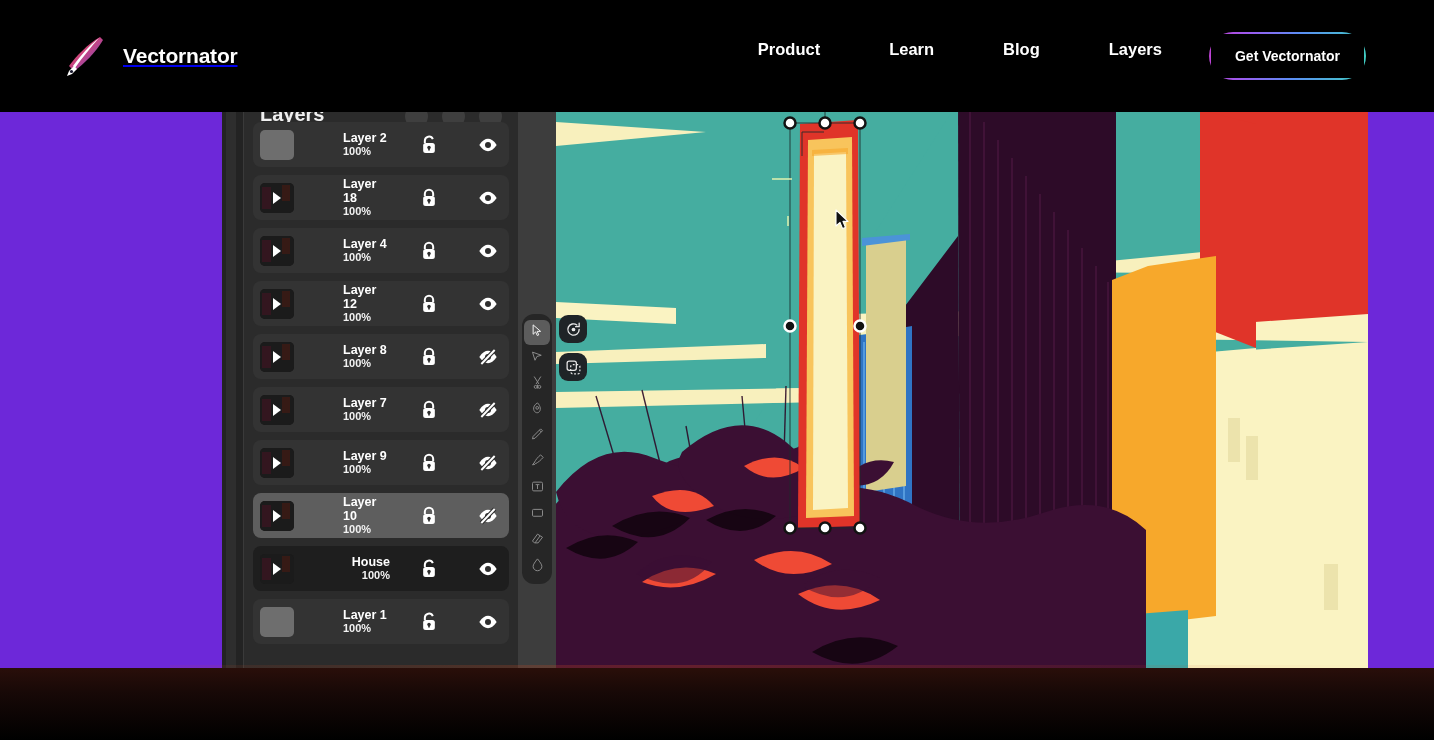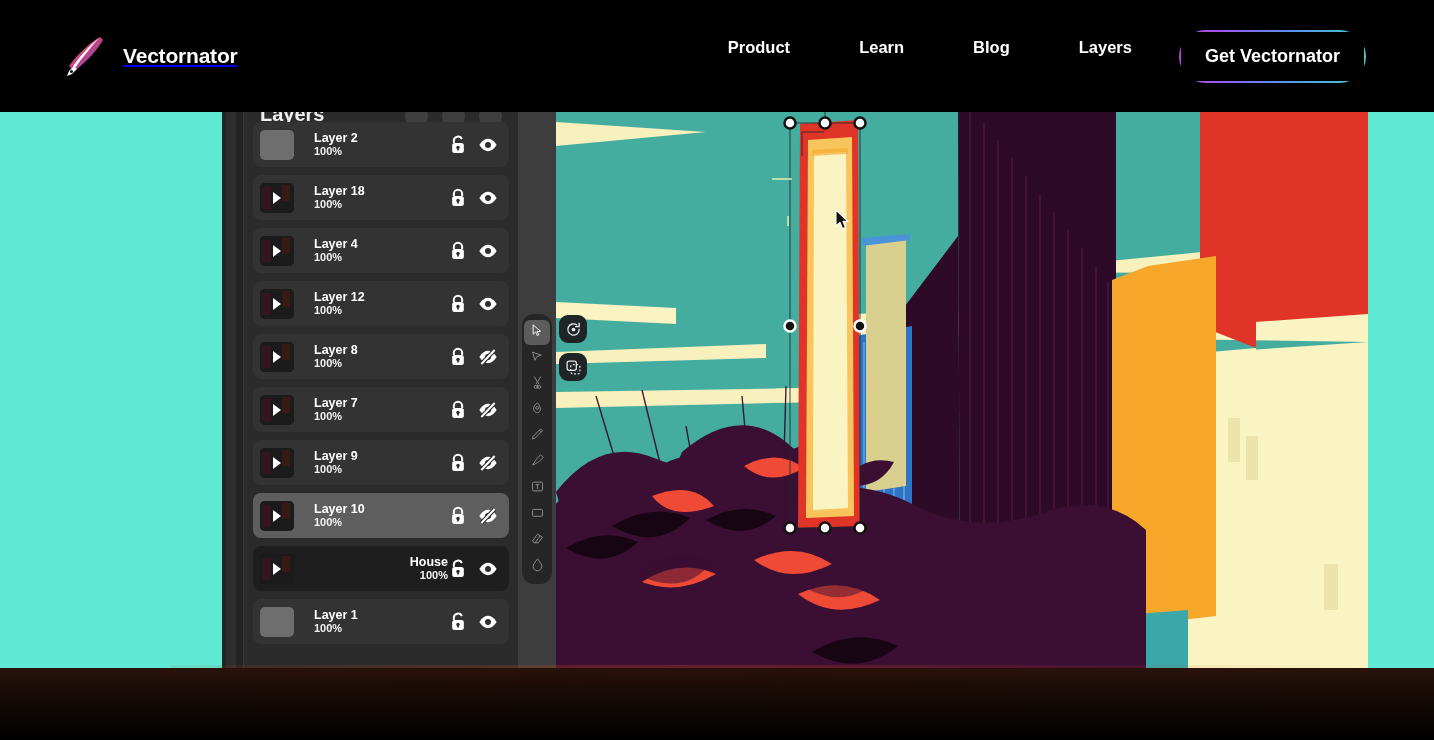--- a/index.html
+++ b/index.html
@@ -3,21 +3,21 @@
 <meta charset="utf-8">
 <title>Vectornator</title>
 <style>
   * { box-sizing: border-box; margin: 0; padding: 0; }
   html, body {
     width: 1434px; height: 740px;
     background: #000;
     font-family: "Liberation Sans", sans-serif;
     overflow: hidden;
   }
-  .page { position: relative; width: 1434px; height: 740px; background: #5eead4; }
+  .page { position: relative; width: 1434px; height: 740px; background: #6d28d9; }
 
   
   .navbar {
     position: absolute; top: 0; left: 0; width: 1434px; height: 112px;
     display: flex; align-items: center; z-index: 40;
     background: #000;
   }
   .brand { display: flex; align-items: center; margin-left: 62px; }
   .brand-logo { width: 46px; height: 46px; position: relative; }
   .brand-name {
@@ -32,21 +32,21 @@
     color: #fff; font-size: 16.5px; font-weight: bold; text-decoration: none;
     padding: 8px 0; margin-right: 61px; white-space: nowrap;
   }
   .nav-link:last-of-type { margin-right: 39px; }
   .cta-wrap {
     position: relative; padding: 2px; border-radius: 40px;
     background: linear-gradient(100deg, #c13fd0 0%, #9b5cf0 25%, #5b8ef5 55%, #3fd0c0 100%);
   }
   .cta-btn {
     display: block; background: #000; color: #fff;
-    font-size: 18px; font-weight: bold;
+    font-size: 14px; font-weight: bold;
     padding: 14px 24px; border-radius: 6px; border: none;
     cursor: pointer; white-space: nowrap;
     font-family: "Liberation Sans", sans-serif;
   }
 
   
   .app-shot {
     position: absolute; left: 222px; top: 96px;
     width: 1146px; height: 572px;
     overflow: hidden;
@@ -85,21 +85,21 @@
     background: #3f3f3f; cursor: pointer;
   }
   .artboard-title {
     color: #ffffff; font-size: 17.5px; font-weight: bold;
     padding: 11px 16px 11px 32px;
   }
   .layer-list { padding: 0 9px; }
   .layer-row {
     display: flex; align-items: center; height: 45px;
     background: #333333; border-radius: 8px; margin-bottom: 8px;
-    padding: 0 11px 0 7px; cursor: pointer;
+    padding: 0 11px 0 7px; cursor: pointer; gap: 29px;
   }
   .layer-row.selected { background: #5e5e5e; }
   .layer-row.dark { background: #1e1e1e; text-align: right; }
   .thumb {
     width: 34px; height: 30px; border-radius: 5px; background: #1b1b1b;
     position: relative; flex: 0 0 auto; overflow: hidden;
   }
   .thumb.plain { background: #6e6e6e; }
   .thumb .tri {
     position: absolute; left: 13px; top: 50%; transform: translateY(-50%);

